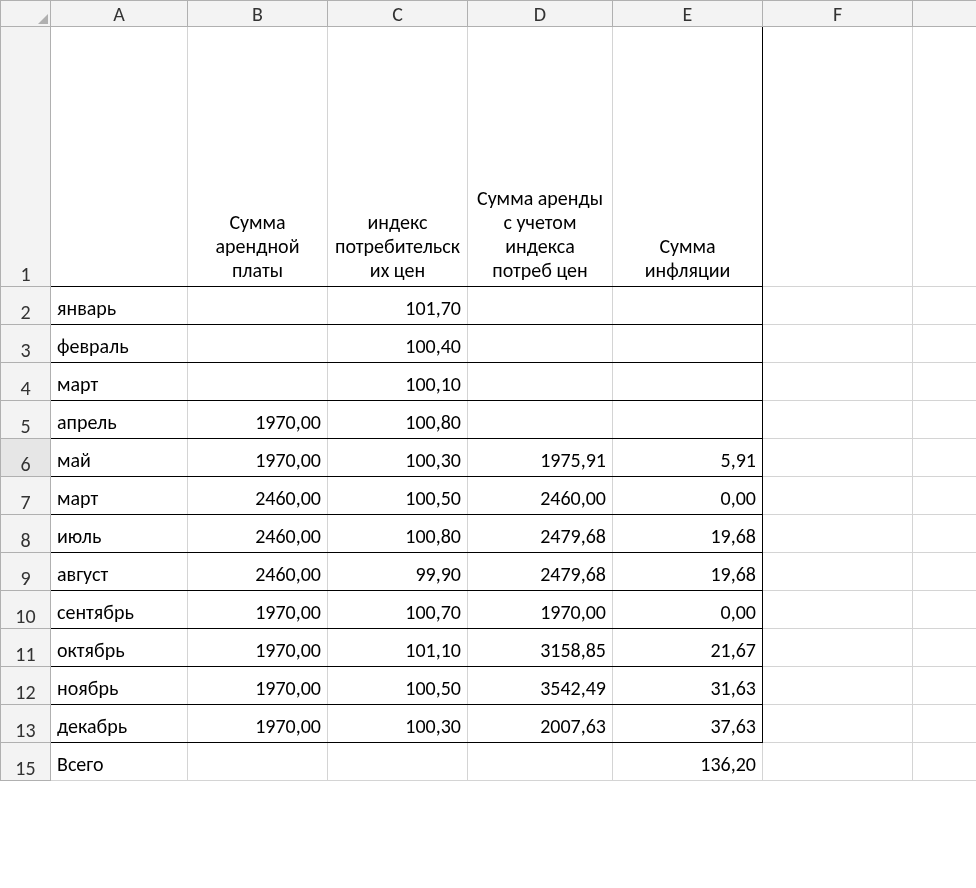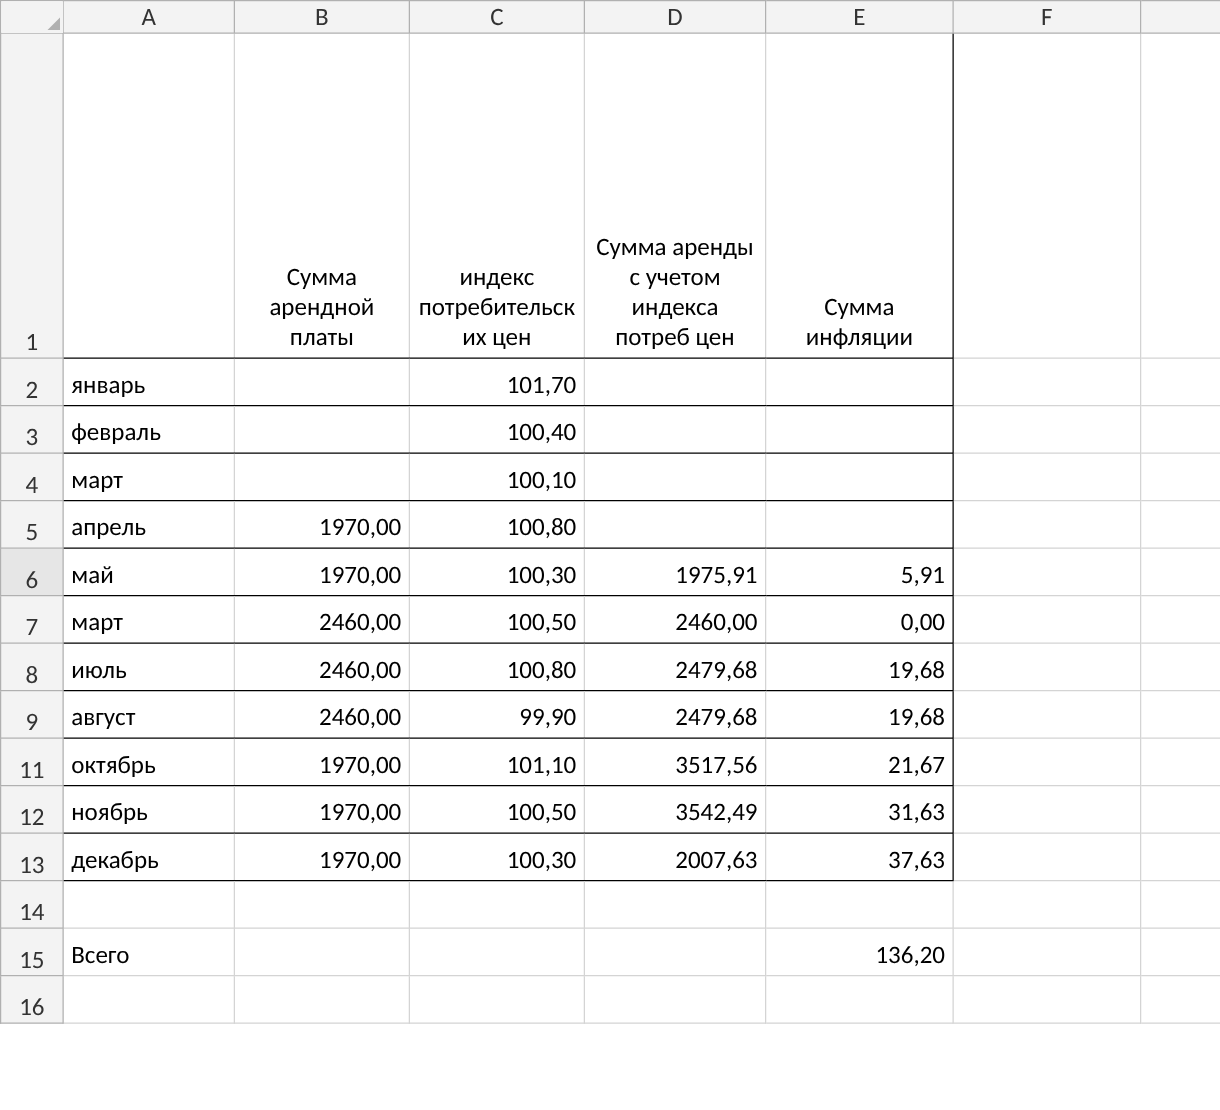--- a/index.html
+++ b/index.html
@@ -306,32 +306,52 @@
       <td class="b-l b-b">
             <span class="cell al-bottom al-right">2479,68</span>
           </td>
       <td class="b-l b-b b-r">
             <span class="cell al-bottom al-right">19,68</span>
           </td>
       <td></td>
           <td></td>
     </tr>
     <tr>
+      <th class="rowhdr">10</th>
+      <td class="b-l b-b">
+            <span class="cell al-bottom al-left">сентябрь</span>
+          </td>
+      <td class="b-l b-b">
+            <span class="cell al-bottom al-right">1970,00</span>
+          </td>
+      <td class="b-l b-b">
+            <span class="cell al-bottom al-right">100,70</span>
+          </td>
+      <td class="b-l b-b">
+            <span class="cell al-bottom al-right">1970,00</span>
+          </td>
+      <td class="b-l b-b b-r">
+            <span class="cell al-bottom al-right">0,00</span>
+          </td>
+      <td></td>
+          <td></td>
+    </tr>
+    <tr>
       <th class="rowhdr">11</th>
       <td class="b-l b-b">
             <span class="cell al-bottom al-left">октябрь</span>
           </td>
       <td class="b-l b-b">
             <span class="cell al-bottom al-right">1970,00</span>
           </td>
       <td class="b-l b-b">
             <span class="cell al-bottom al-right">101,10</span>
           </td>
       <td class="b-l b-b">
-            <span class="cell al-bottom al-right">3517,56</span>
+            <span class="cell al-bottom al-right">3158,85</span>
           </td>
       <td class="b-l b-b b-r">
             <span class="cell al-bottom al-right">21,67</span>
           </td>
       <td></td>
           <td></td>
     </tr>
     <tr>
       <th class="rowhdr">12</th>
       <td class="b-l b-b">
@@ -366,51 +386,31 @@
       <td class="b-l b-b">
             <span class="cell al-bottom al-right">2007,63</span>
           </td>
       <td class="b-l b-b b-r">
             <span class="cell al-bottom al-right">37,63</span>
           </td>
       <td></td>
           <td></td>
     </tr>
 
-    <tr>
-      <th class="rowhdr">14</th>
-      <td></td>
-      <td></td>
-      <td></td>
-      <td></td>
-      <td></td>
-      <td></td>
-      <td></td>
-    </tr>
 
     <tr>
       <th class="rowhdr">15</th>
       <td>
             <span class="cell al-bottom al-left">Всего</span>
           </td>
       <td></td>
       <td></td>
       <td></td>
       <td>
             <span class="cell al-bottom al-right">136,20</span>
           </td>
       <td></td>
       <td></td>
     </tr>
 
-    <tr>
-      <th class="rowhdr">16</th>
-      <td></td>
-      <td></td>
-      <td></td>
-      <td></td>
-      <td></td>
-      <td></td>
-      <td></td>
-    </tr>
   </tbody>
 </table>
 </div>
 
 </body></html>

